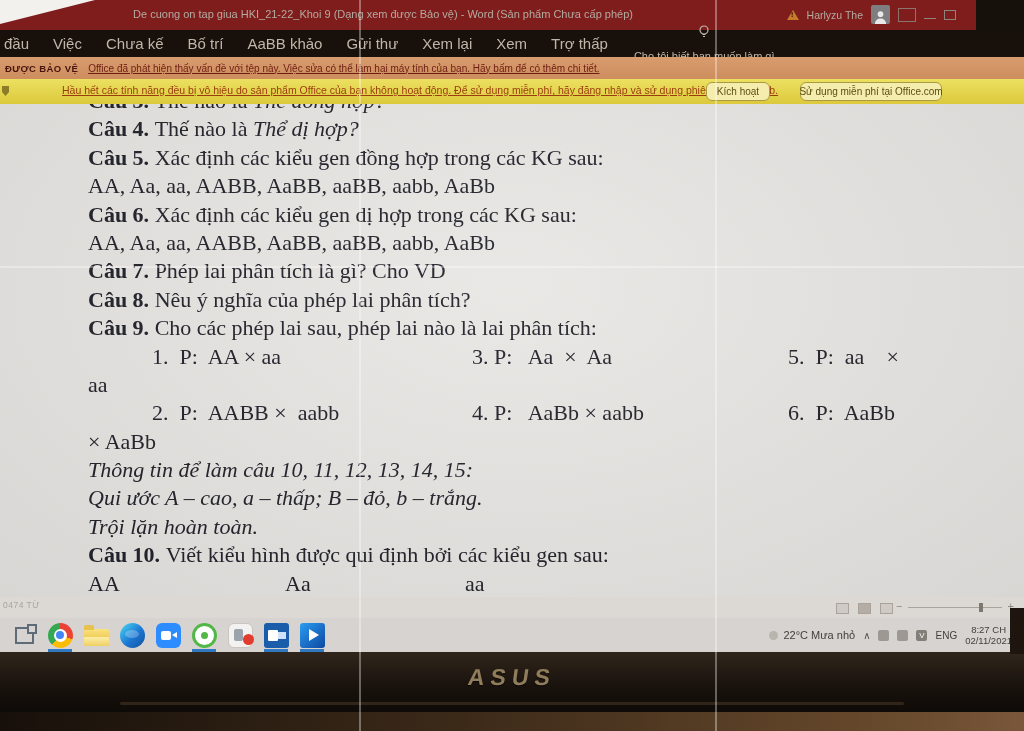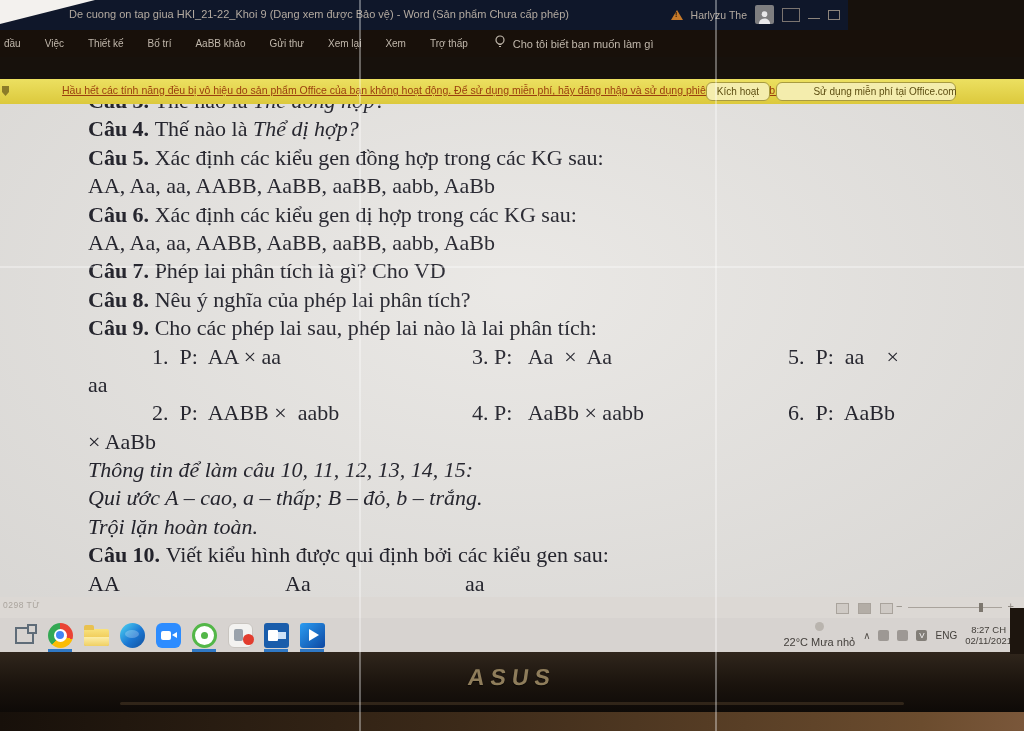--- a/index.html
+++ b/index.html
@@ -1,58 +1,58 @@
 <!DOCTYPE html>
 <html><head>
 <meta charset="utf-8">
 <style>
   html,body{margin:0;padding:0;background:#000;}
   .stage{position:relative;width:1024px;height:731px;overflow:hidden;
          font-family:"Liberation Sans",sans-serif;background:#17110c;}
 
   
-  .titlebar{position:absolute;left:0;top:0;width:848px;height:30px;background:#0f172a;}
+  .titlebar{position:absolute;left:0;top:0;width:976px;height:30px;background:#7f1d1d;}
   .title{position:absolute;left:0;right:210px;top:8px;text-align:center;
          font-size:11px;color:#b3aaa0;white-space:nowrap;}
-  .tb-right{position:absolute;right:8px;top:5px;display:flex;align-items:center;gap:8px;justify-content:center;}
+  .tb-right{position:absolute;right:20px;top:5px;display:flex;align-items:center;gap:8px;justify-content:center;}
   .warn-tri{width:0;height:0;border-left:6px solid transparent;border-right:6px solid transparent;
             border-bottom:10px solid #c77a2a;position:relative;}
   .warn-tri:after{content:"!";position:absolute;left:-1.5px;top:1px;font-size:7px;color:#18100a;font-weight:700;}
   .user-name{font-size:10.5px;color:#b3aaa0;}
   .avatar{width:19px;height:19px;background:#7e7e80;border-radius:2px;display:flex;align-items:flex-end;justify-content:center;overflow:hidden;}
   .avatar svg{display:block;}
   .win-ico{width:16px;height:12px;border:1px solid #8d857c;opacity:.85;}
   .win-min{width:12px;height:0;border:none;border-top:1px solid #8d857c;margin-top:8px;}
   .win-rest{width:10px;height:8px;border:1px solid #8d857c;}
 
   
   .menubar{position:absolute;left:0;top:30px;width:1024px;height:27px;background:#18100a;
            display:flex;align-items:center;}
   .tabs{display:flex;gap:24px;padding-left:4px;}
-  .tab{font-size:10px;color:#c0b7ab;white-space:nowrap;text-align:right;}
-  .tellme{display:flex;align-items:center;gap:7px;margin-left:26px;}
+  .tab{font-size:15px;color:#c0b7ab;white-space:nowrap;text-align:right;}
+  .tellme{display:flex;align-items:center;gap:7px;margin-left:26px;flex-direction:column;}
   .tellme-label{font-size:11px;color:#c0b7ab;white-space:nowrap;}
 
   
   .protbar{position:absolute;left:0;top:57px;width:1024px;height:22px;
            background:linear-gradient(#d89c6e,#cd8d5e);display:flex;align-items:center;z-index:5;}
   .prot-label{font-size:9.5px;font-weight:700;color:#47140d;letter-spacing:.4px;margin:0 10px 0 5px;white-space:nowrap;}
   .prot-msg{font-size:10px;color:#6e1d12;text-decoration:underline;white-space:nowrap;}
 
   
   .actbar{position:absolute;left:0;top:79px;width:1024px;height:25px;
           background:linear-gradient(#ece061,#dcc93c);z-index:5;}
   .act-shield{position:absolute;left:2px;top:7px;width:7px;height:10px;background:#8c7c28;
               clip-path:polygon(0 0,100% 0,100% 60%,50% 100%,0 60%);}
   .act-msg{position:absolute;left:62px;top:5px;font-size:10.5px;color:#9a3e0e;
            text-decoration:underline;white-space:nowrap;}
   .act-btn{position:absolute;top:3px;height:17px;background:#f4edad;border:1px solid #a89b40;
            border-radius:6px;font-size:10px;color:#5d4e12;display:flex;align-items:center;justify-content:center;white-space:nowrap;}
   .btn-activate{left:706px;width:62px;}
-  .btn-web{left:776px;width:140px;padding-left:38px;}
+  .btn-web{left:800px;width:140px;}
 
   
   .docarea{position:absolute;left:0;top:79px;width:1024px;height:518px;background:#e9e7e4;z-index:1;}
   .docarea:after{content:"";position:absolute;inset:0;
                  background:radial-gradient(ellipse at 50% 40%,rgba(255,255,255,.06),rgba(0,0,0,.07));pointer-events:none;}
   .doclines{position:absolute;left:88px;top:9px;right:14px;
             font-family:"Liberation Serif",serif;font-size:22px;color:#22222b;}
   .dline{position:relative;height:28.4px;white-space:pre;}
   .dline .b{font-weight:700;}
   .dline .i{font-style:italic;}
@@ -95,21 +95,21 @@
   .ti-call-app:before{content:"";position:absolute;left:5px;top:5px;width:9px;height:12px;border-radius:2px;background:#9aa2ab;}
   .ti-call-app:after{content:"";position:absolute;right:-2px;bottom:2px;width:11px;height:11px;border-radius:50%;background:#e23c2e;}
   .ti-outlook{border-radius:3px;background:#1a5dab;}
   .ti-outlook:before{content:"";position:absolute;left:4px;top:7px;width:10px;height:11px;border-radius:1px;background:#fff;}
   .ti-outlook:after{content:"";position:absolute;right:3px;top:9px;width:8px;height:7px;background:#cfe2f7;}
   .ti-media-player{border-radius:3px;background:linear-gradient(135deg,#2b9cf2,#0d47a1);}
   .ti-media-player:before{content:"";position:absolute;left:9px;top:6px;width:0;height:0;
       border-top:6.5px solid transparent;border-bottom:6.5px solid transparent;border-left:10px solid #fff;}
 
   .tray{position:absolute;right:12px;top:0;height:34px;display:flex;align-items:center;gap:8px;}
-  .weather{display:flex;align-items:center;gap:5px;font-size:11px;color:#44403c;white-space:nowrap;flex-direction:column;}
+  .weather{display:flex;align-items:center;gap:5px;font-size:11px;color:#44403c;white-space:nowrap;}
   .wdot{width:9px;height:9px;border-radius:50%;background:#b9b4ae;}
   .tray-gl{font-size:10px;color:#55504b;}
   .tray-box{width:11px;height:11px;border-radius:2px;background:#8f8a84;opacity:.8;}
   .tray-box.v{background:#6e6963;color:#fff;font-size:8px;text-align:center;line-height:11px;}
   .lang{font-size:10px;color:#44403c;}
   .clock{text-align:center;font-size:9.5px;line-height:11px;color:#44403c;white-space:nowrap;}
 
   
   .bezel{position:absolute;left:0;top:652px;width:1024px;height:60px;
          background:linear-gradient(#30261c,#1a130d 55%,#0e0a07);z-index:3;}
@@ -146,39 +146,43 @@
       <span class="win-ico"></span>
       <span class="win-min"></span>
       <span class="win-rest"></span>
     </div>
   </div>
 
   <div class="menubar">
     <div class="tabs">
         <span class="tab">đầu</span>
         <span class="tab">Việc</span>
-        <span class="tab">Thiết kế</span>
+        <span class="tab">Chưa kế</span>
         <span class="tab">Bố trí</span>
         <span class="tab">AaBB khảo</span>
         <span class="tab">Gửi thư</span>
         <span class="tab">Xem lại</span>
         <span class="tab">Xem</span>
         <span class="tab">Trợ thấp</span>
       </div>
     <div class="tellme">
       <span>
         <svg width="12" height="14" viewBox="0 0 12 14">
             <circle cx="6" cy="5" r="4" fill="none" stroke="#c0b7ab" stroke-width="1.2"></circle>
             <path d="M4.5 9.5h3M5 11.5h2" stroke="#c0b7ab" stroke-width="1.2"></path>
           </svg>
       </span>
       <span class="tellme-label">Cho tôi biết bạn muốn làm gì</span>
     </div>
   </div>
 
+  <div class="protbar">
+    <span class="prot-label">ĐƯỢC BẢO VỆ</span>
+    <span class="prot-msg">Office đã phát hiện thấy vấn đề với tệp này. Việc sửa có thể làm hại máy tính của bạn. Hãy bấm để có thêm chi tiết.</span>
+  </div>
 
   <div class="actbar">
     <span class="act-shield"></span>
     <span class="act-msg">Hầu hết các tính năng đều bị vô hiệu do sản phẩm Office của bạn không hoạt động. Để sử dụng miễn phí, hãy đăng nhập và sử dụng phiên bản trên web.</span>
     <span class="act-btn btn-activate">Kích hoạt</span>
     <span class="act-btn btn-web">Sử dụng miễn phí tại Office.com</span>
   </div>
 
   <div class="docarea">
     <div class="doclines">
@@ -197,21 +201,21 @@
         <div class="dline"><span>× AaBb</span></div>
         <div class="dline"><span class="i">Thông tin để làm câu 10, 11, 12, 13, 14, 15:</span></div>
         <div class="dline"><span class="i">Qui ước A – cao, a – thấp; B – đỏ, b – trắng.</span></div>
         <div class="dline"><span class="i">Trội lặn hoàn toàn.</span></div>
         <div class="dline"><span class="b">Câu 10. </span><span>Viết kiểu hình được qui định bởi các kiểu gen sau:</span></div>
         <div class="dline"><span class="col" style="left: 0px;"><span>AA</span></span><span class="col" style="left: 197px;"><span>Aa</span></span><span class="col" style="left: 377px;"><span>aa</span></span></div>
       </div>
   </div>
 
   <div class="statusbar">
-    <span class="sb-left">0298 TỪ</span>
+    <span class="sb-left">0474 TỪ</span>
     <span class="sb-views">
       <span class="sb-view"></span>
       <span class="sb-view active"></span>
       <span class="sb-view"></span>
     </span>
     <span class="sb-zoom">
       <span class="sb-minus">−</span>
       <span class="sb-track"></span>
       <span class="sb-knob"></span>
       <span class="sb-plus">+</span>

